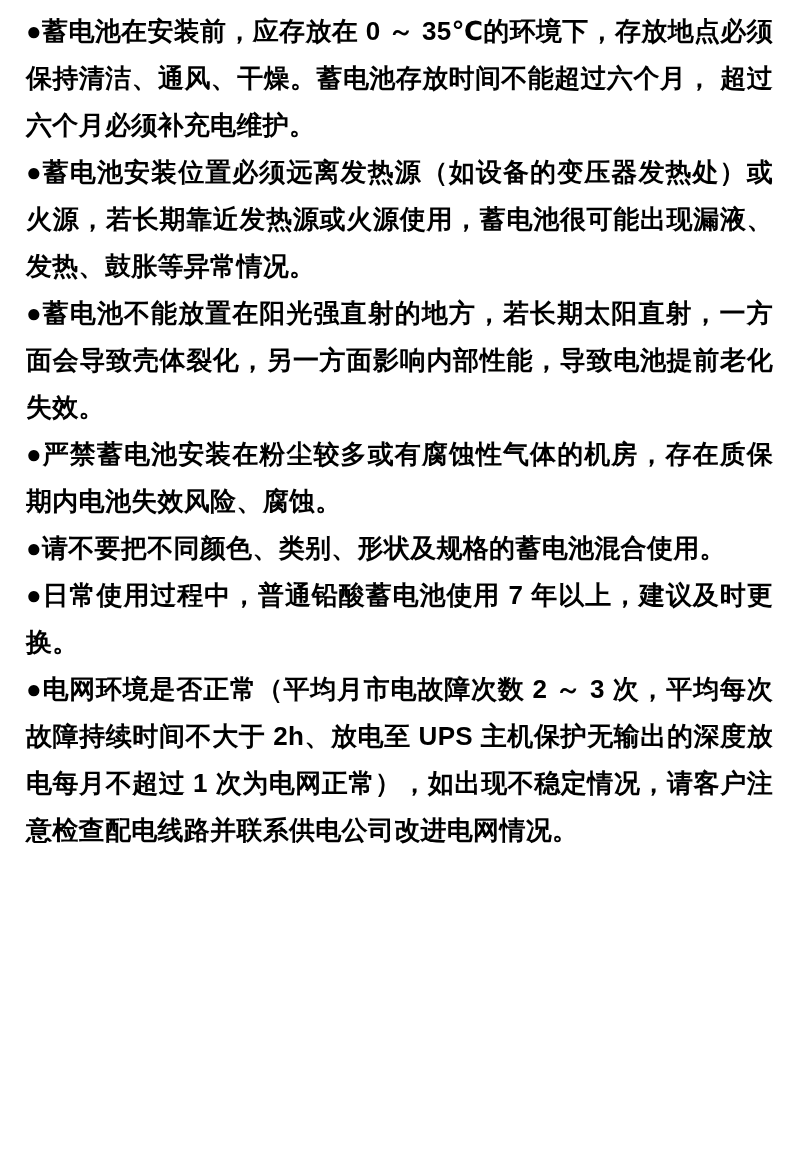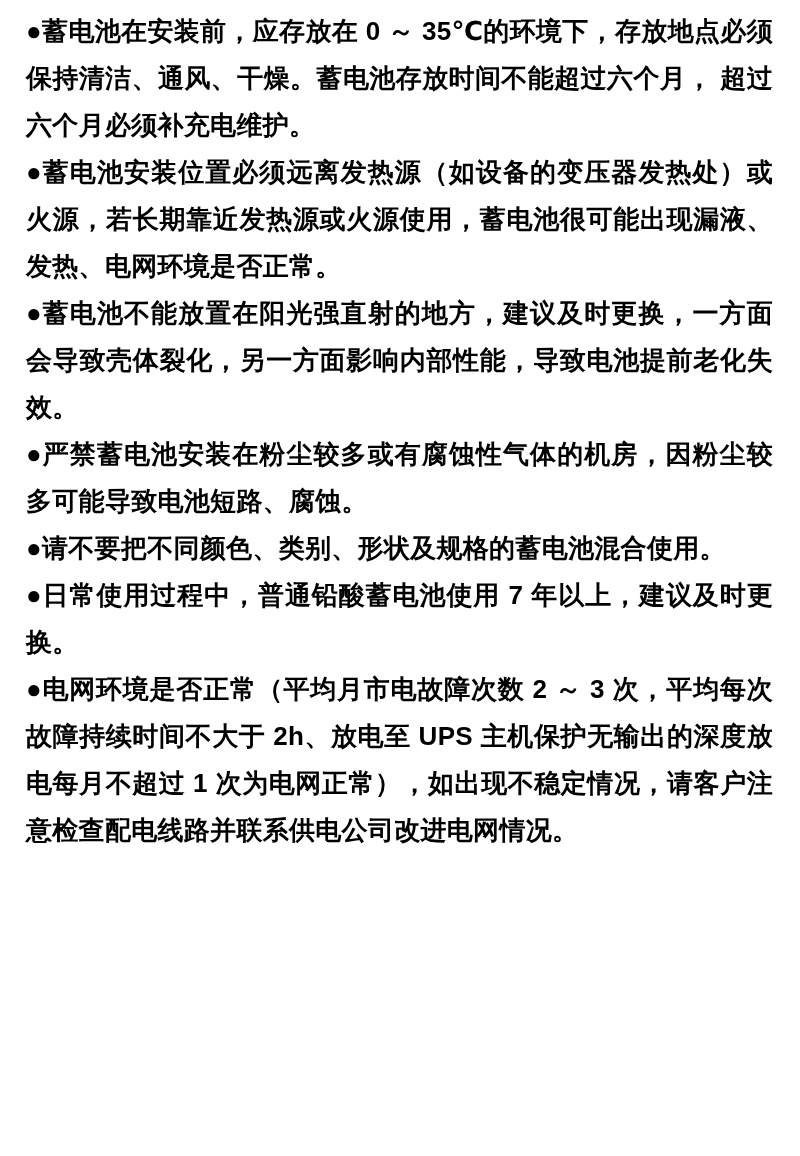--- a/index.html
+++ b/index.html
@@ -30,19 +30,19 @@
     text-justify: inter-character;
     letter-spacing: 0.3px;
     word-break: break-all;
   }
 </style>
 </head>
 <body>
 
 <div class="page">
   <p class="guideline">●蓄电池在安装前，应存放在 0 ～ 35℃的环境下，存放地点必须保持清洁、通风、干燥。蓄电池存放时间不能超过六个月， 超过六个月必须补充电维护。</p>
-  <p class="guideline">●蓄电池安装位置必须远离发热源（如设备的变压器发热处）或火源，若长期靠近发热源或火源使用，蓄电池很可能出现漏液、发热、电网环境是否正常。</p>
-  <p class="guideline">●蓄电池不能放置在阳光强直射的地方，建议及时更换，一方面会导致壳体裂化，另一方面影响内部性能，导致电池提前老化失效。</p>
-  <p class="guideline">●严禁蓄电池安装在粉尘较多或有腐蚀性气体的机房，因粉尘较多可能导致电池短路、腐蚀。</p>
+  <p class="guideline">●蓄电池安装位置必须远离发热源（如设备的变压器发热处）或火源，若长期靠近发热源或火源使用，蓄电池很可能出现漏液、发热、鼓胀等异常情况。</p>
+  <p class="guideline">●蓄电池不能放置在阳光强直射的地方，若长期太阳直射，一方面会导致壳体裂化，另一方面影响内部性能，导致电池提前老化失效。</p>
+  <p class="guideline">●严禁蓄电池安装在粉尘较多或有腐蚀性气体的机房，存在质保期内电池失效风险、腐蚀。</p>
   <p class="guideline">●请不要把不同颜色、类别、形状及规格的蓄电池混合使用。</p>
   <p class="guideline">●日常使用过程中，普通铅酸蓄电池使用 7 年以上，建议及时更换。</p>
   <p class="guideline">●电网环境是否正常（平均月市电故障次数 2 ～ 3 次，平均每次故障持续时间不大于 2h、放电至 UPS 主机保护无输出的深度放电每月不超过 1 次为电网正常），如出现不稳定情况，请客户注意检查配电线路并联系供电公司改进电网情况。</p>
 </div>
 
 </body></html>

